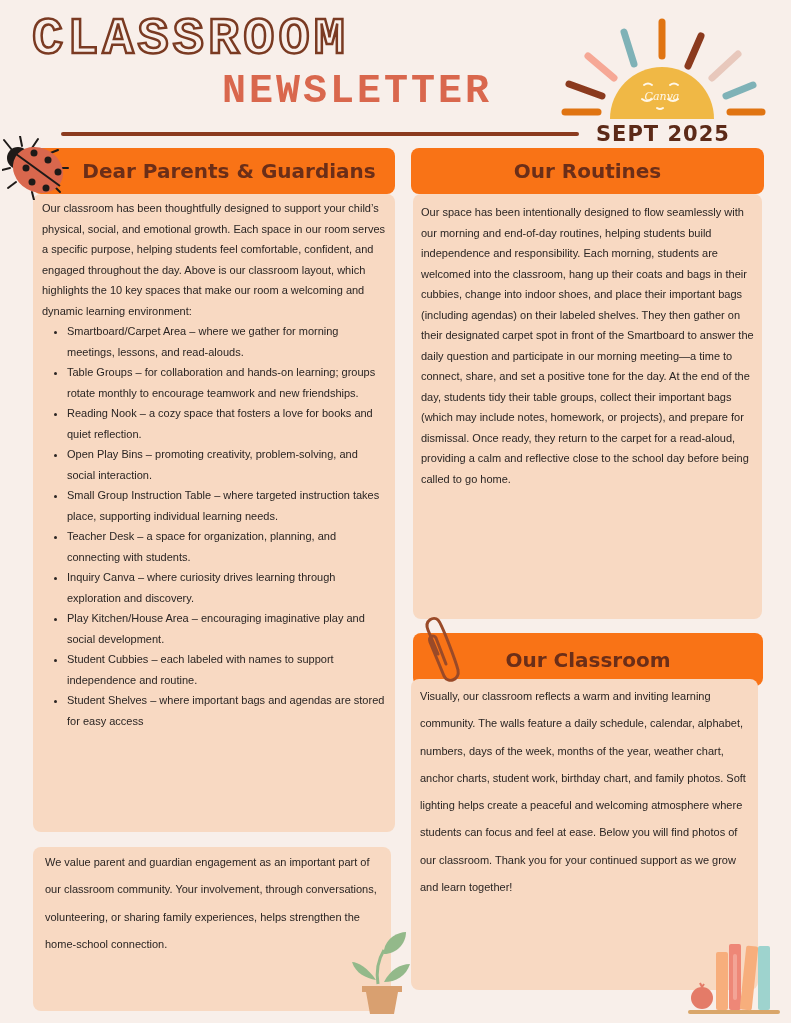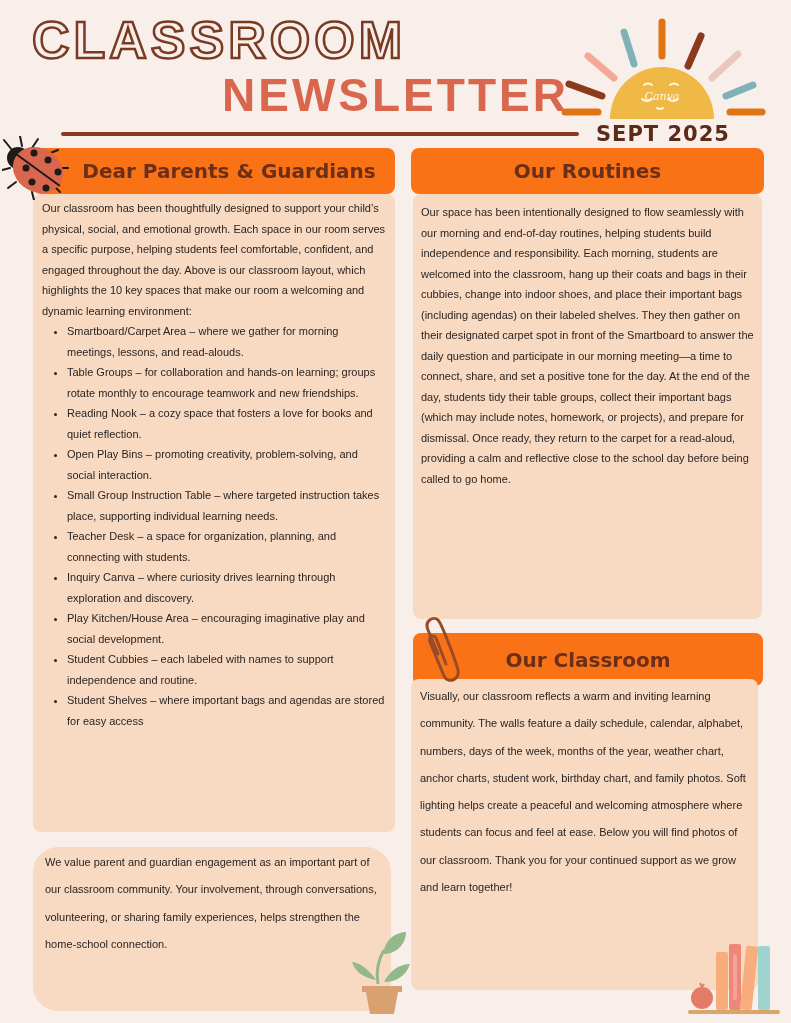--- a/index.html
+++ b/index.html
@@ -6,30 +6,30 @@
     body {
       width: 791px; height: 1023px; overflow: hidden;
       background: #f8efea; position: relative;
       font-family: "DejaVu Sans", sans-serif;
       color: #2a2523;
     }
 
     
     .title-classroom {
       position: absolute; left: 32px; top: 14px;
-      font-family: Liberation Sans, sans-serif; font-weight: bold;
+      font-family: Liberation Mono, monospace; font-weight: bold;
       font-size: 52px; letter-spacing: 4px;
       color: #f8efea;
       -webkit-text-stroke: 2.5px #7a3a22;
       line-height: 1;
     }
     .title-newsletter {
       position: absolute; left: 222px; top: 72px;
-      font-family: Liberation Sans, sans-serif; font-weight: bold;
-      font-size: 46px; letter-spacing: 3px;
+      font-family: Liberation Mono, monospace; font-weight: bold;
+      font-size: 40px; letter-spacing: 3px;
       color: #d9674d; line-height: 1; text-align: right;
     }
     .header-rule {
       position: absolute; left: 61px; top: 132px; width: 518px; height: 4px;
       background: #8b3a1e; border-radius: 2px;
     }
     .date-text {
       position: absolute; left: 596px; top: 122px;
       font-family: "DejaVu Sans", sans-serif; font-weight: bold;
       font-size: 21px; color: #5c2a18; letter-spacing: 1px;
@@ -54,21 +54,21 @@
 
     #dear-header { left: 33px; top: 148px; width: 362px; height: 46px; padding-left: 30px; box-sizing: border-box; }
     #dear-body { left: 33px; top: 194px; width: 362px; height: 638px; padding: 4px 8px 0 9px; box-sizing: border-box; }
 
     #routines-header { left: 411px; top: 148px; width: 353px; height: 46px; }
     #routines-body { left: 413px; top: 194px; width: 349px; height: 425px; padding: 8px 6px 0 8px; box-sizing: border-box; }
 
     #classroom-header { left: 413px; top: 633px; width: 350px; height: 53px; }
     #classroom-body { left: 411px; top: 679px; width: 347px; height: 311px; padding: 4px 8px 0 9px; box-sizing: border-box; line-height: 27.3px; }
 
-    #engage-body { left: 33px; top: 847px; width: 358px; height: 164px; padding: 2px 8px 0 12px; box-sizing: border-box; line-height: 27.3px; border-radius: 25px; }
+    #engage-body { left: 33px; top: 847px; width: 358px; height: 164px; padding: 2px 8px 0 12px; box-sizing: border-box; line-height: 27.3px; }
 
     .ladybug { position: absolute; left: 2px; top: 136px; width: 68px; height: 64px; }
     .paperclip { position: absolute; left: 416px; top: 614px; width: 50px; height: 72px; }
     .plant { position: absolute; left: 350px; top: 932px; width: 62px; height: 84px; }
     .books { position: absolute; left: 686px; top: 942px; width: 100px; height: 72px; }
   </style>
 </head>
 <body>
 
 <div class="title-classroom">CLASSROOM</div>

